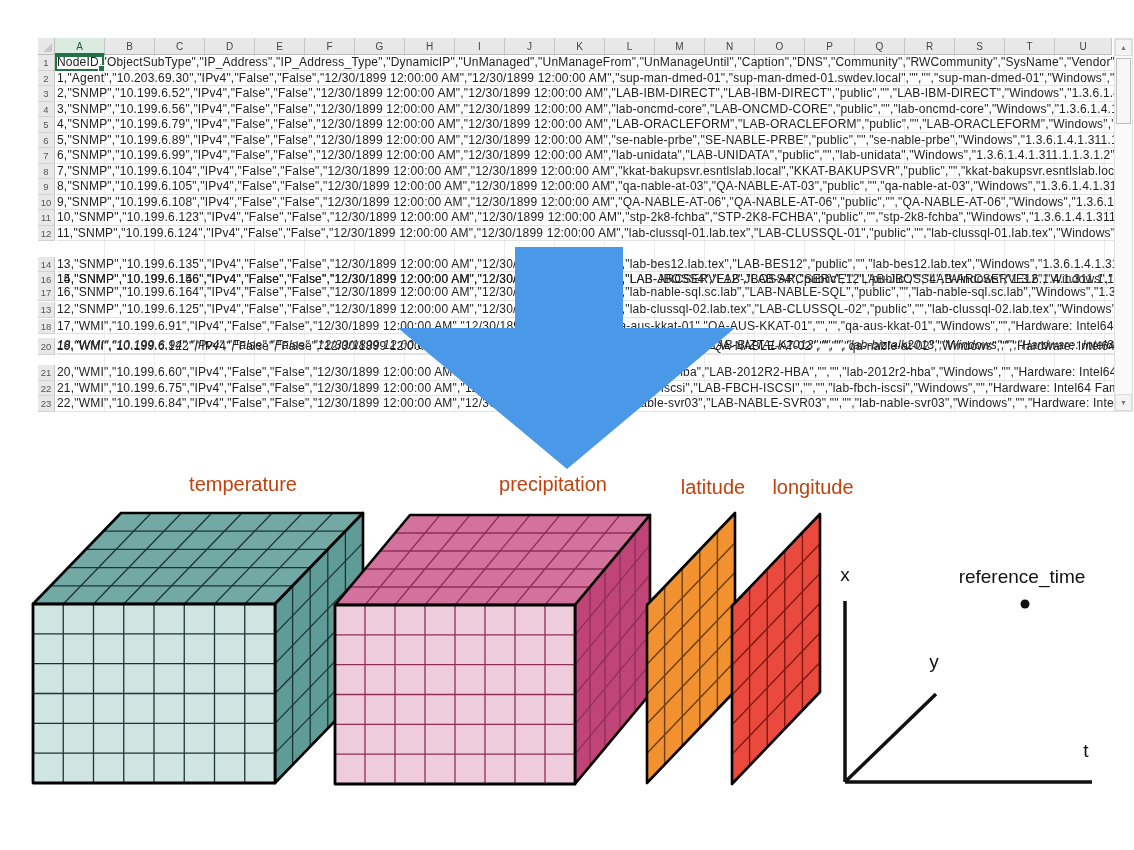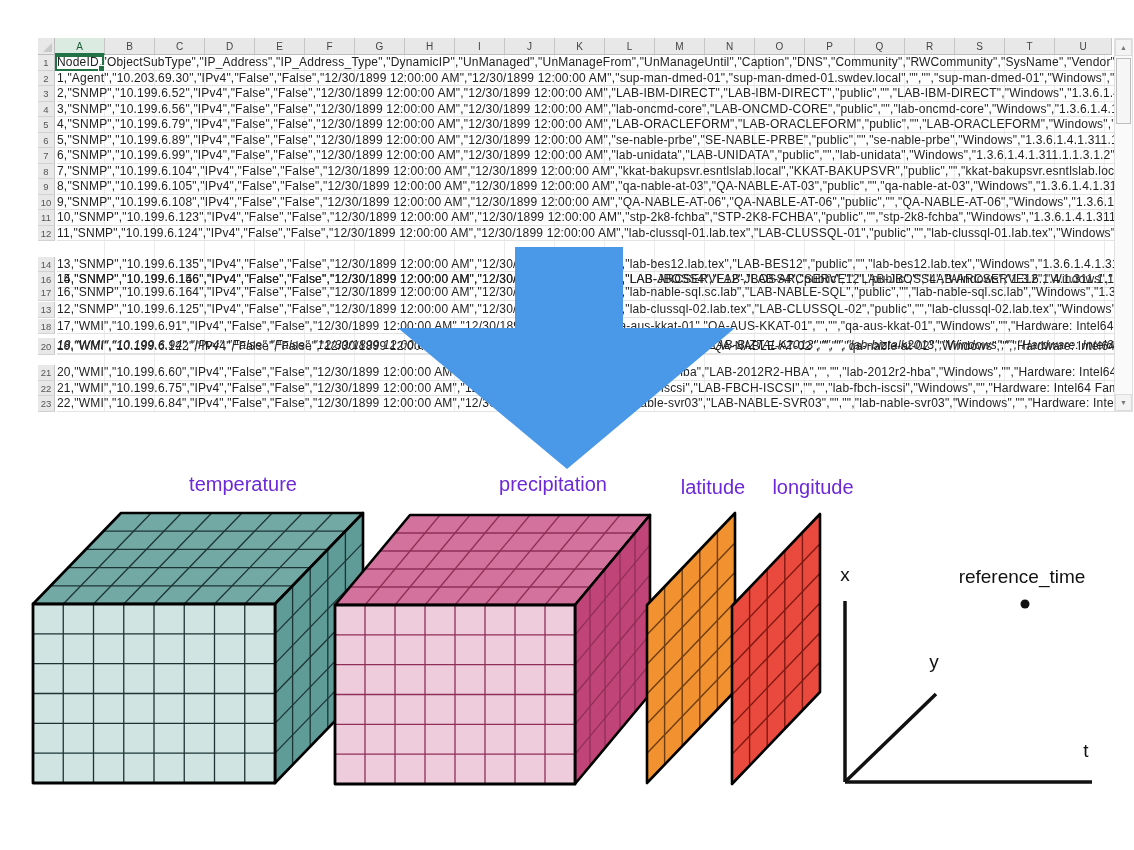--- a/index.html
+++ b/index.html
@@ -34,21 +34,21 @@
   .vscroll{position:absolute;right:0;top:0;width:19px;height:374px;background:#fafafa;
            border:1px solid #e0e0e0;box-sizing:border-box;z-index:3;}
   .sbtn{position:absolute;left:0;width:17px;height:17px;background:#f3f3f3;border:1px solid #dcdcdc;
         box-sizing:border-box;color:#777;font-size:7px;text-align:center;line-height:16px;}
   .sbtn.up{top:0;} .sbtn.down{bottom:0;}
   .sthumb{position:absolute;left:1px;top:19px;width:15px;height:66px;background:#f6f6f6;
           border:1px solid #bdbdbd;box-sizing:border-box;}
   
   .dsvg,.asvg{position:absolute;left:0;top:0;width:1134px;height:850px;}
   .asvg{z-index:5;} .dsvg{z-index:4;}
-  .dlabel{position:absolute;transform:translateX(-50%);font-size:20px;color:#6d28d9;
+  .dlabel{position:absolute;transform:translateX(-50%);font-size:20px;color:#c2410c;
           white-space:nowrap;z-index:6;}
   .axlabel{position:absolute;transform:translateX(-50%);font-size:19px;color:#111;z-index:6;}
 </style>
 </head>
 <body>
 
 <div class="page">
 
   <div class="sheet" id="sheet">
     <div class="corner"></div>

